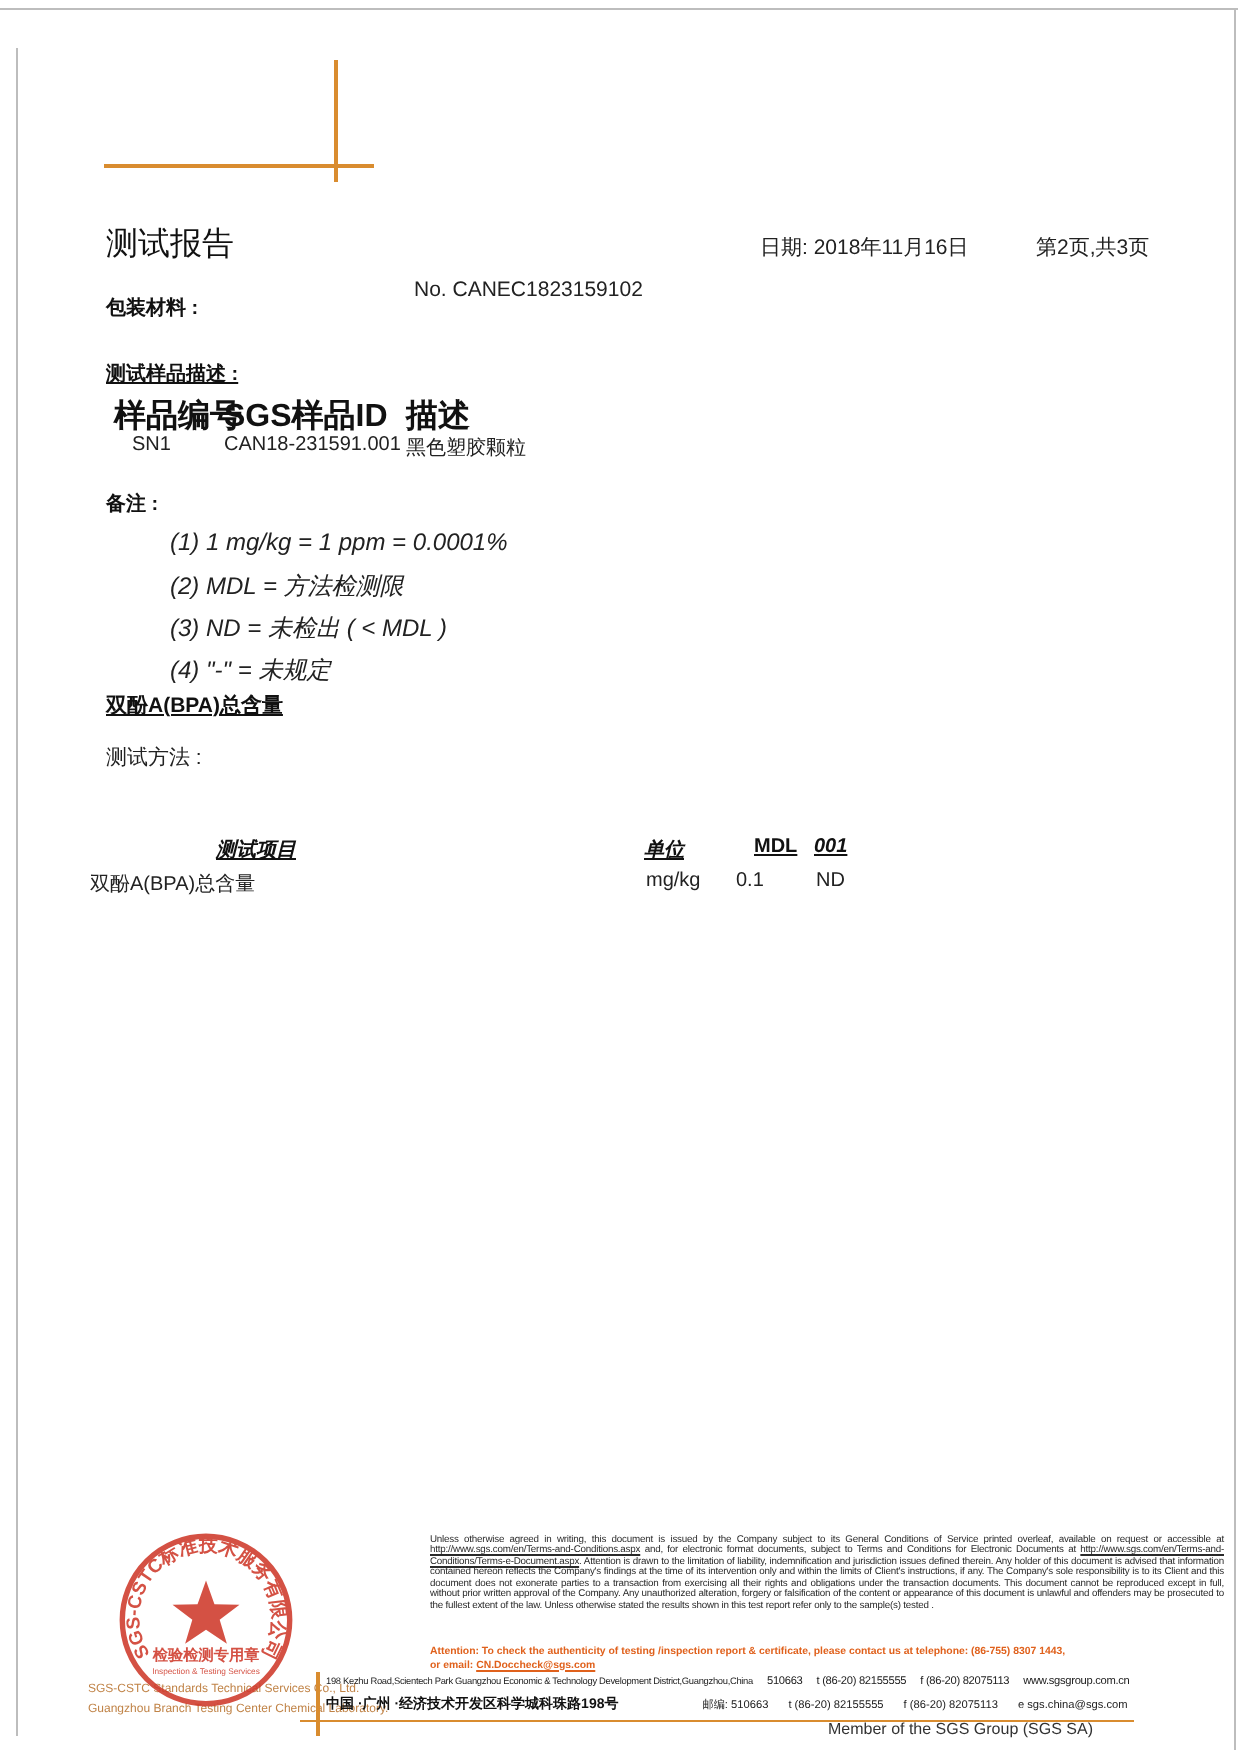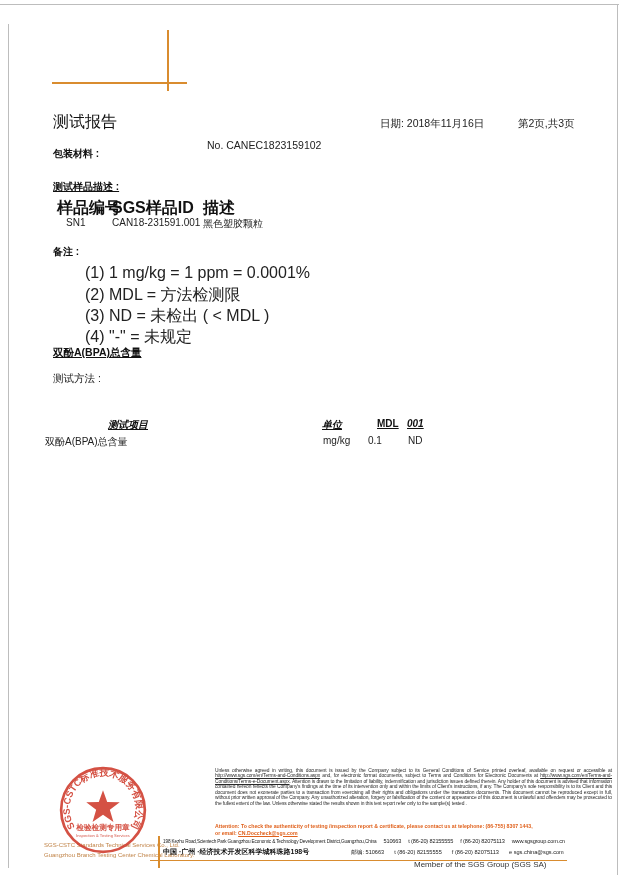--- a/index.html
+++ b/index.html
@@ -11,21 +11,21 @@
   
   #logo-text{font-weight:bold;font-size:58px;letter-spacing:-2px;color:#8b8b8b;line-height:1;}
   .accent-line{background:#d98c2f;}
   
   #doc-title{font-size:16px;font-weight:normal;color:#111;}
   .hdr-info{font-size:10.5px;color:#222;}
   .label-bold{font-size:10px;font-weight:bold;color:#111;}
   .label-underline{text-decoration:underline;}
   .cell{font-size:10px;color:#222;}
   .cell-b{font-size:16px;font-weight:bold;color:#111;}
-  .note{font-size:16px;color:#222;}
+  .note{font-size:12px;color:#222;font-style:italic;}
   .method{font-size:10.5px;line-height:20.5px;color:#222;}
   .th{font-size:10px;font-weight:bold;color:#111;text-decoration:underline;}
   .th-i{font-style:italic;}
   
   .legal{font-size:4.9px;line-height:5.45px;text-align:justify;color:#2a2a2a;letter-spacing:-0.1px;}
   .legal .u{text-decoration:underline;}
   .attention{font-size:5.2px;line-height:6px;font-weight:bold;color:#e0611c;}
   .attention .u{text-decoration:underline;}
   .addr-en{font-size:4.7px;letter-spacing:-0.15px;color:#222;display:flex;gap:7px;align-items:baseline;}
   .addr-cn{font-size:7px;font-weight:bold;color:#111;display:flex;gap:10px;align-items:baseline;}

